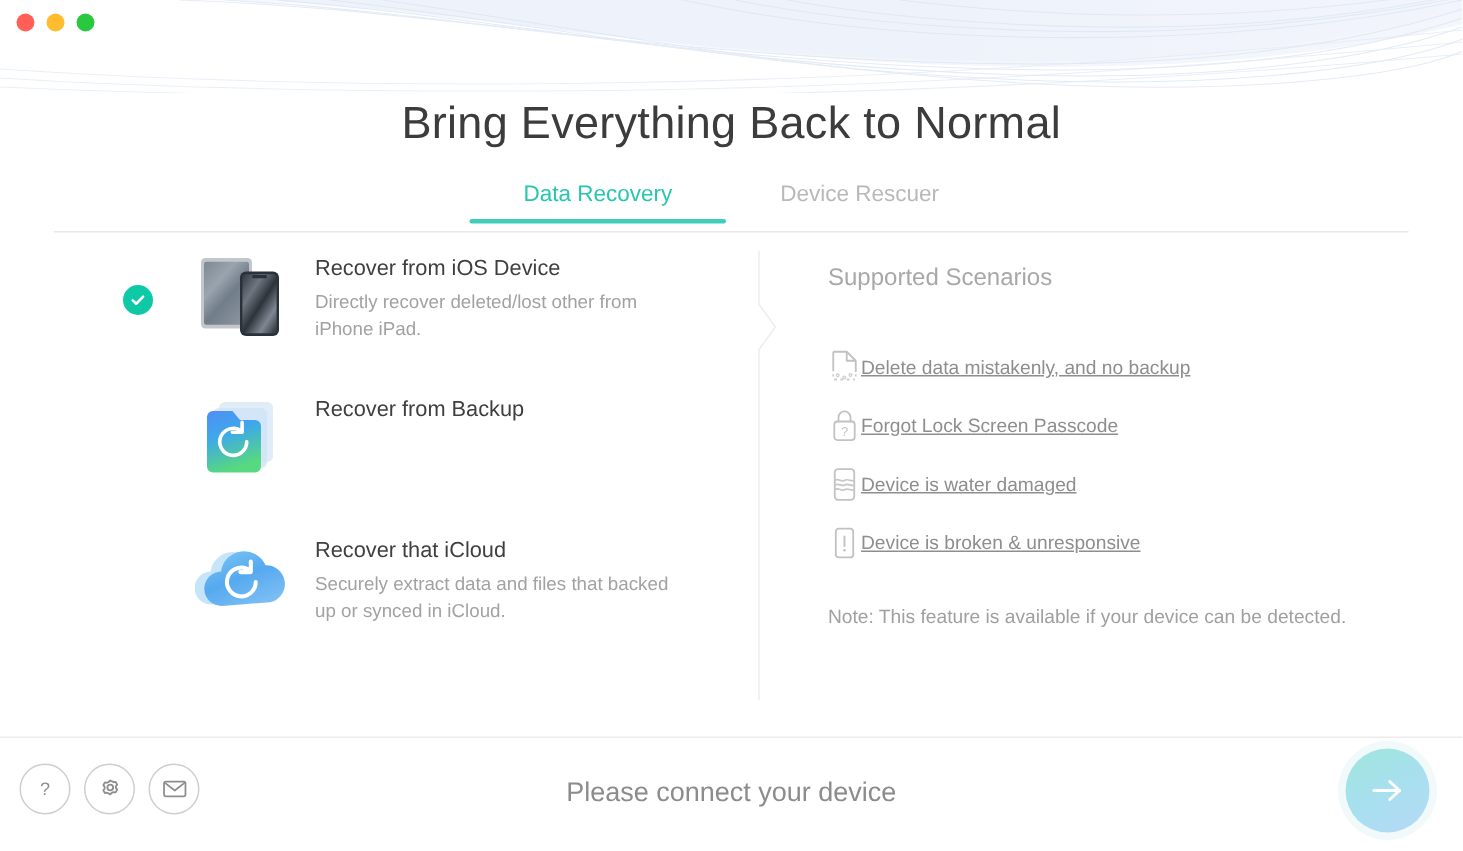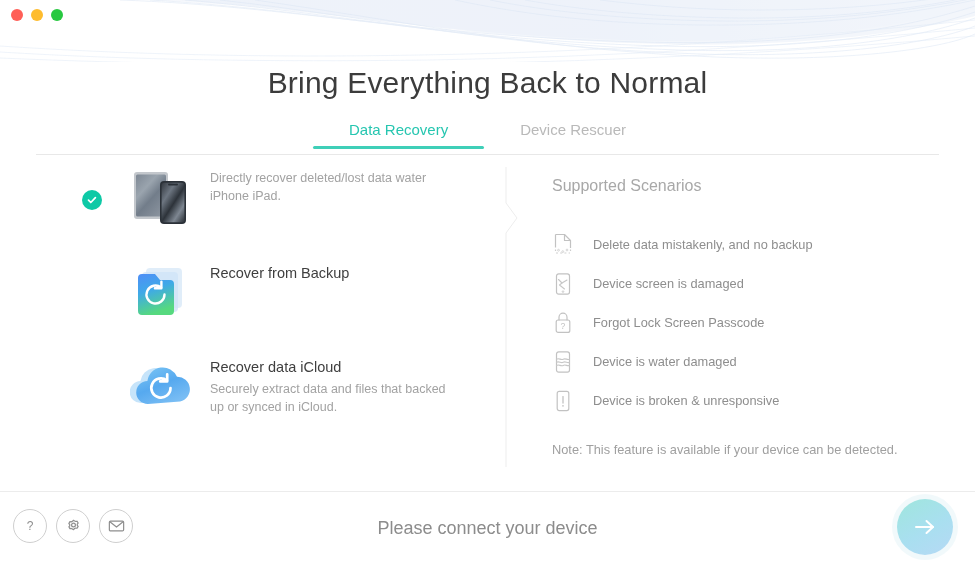--- a/index.html
+++ b/index.html
@@ -203,23 +203,23 @@
   }
   .scenario-icon {
     width: 22px;
     height: 26px;
     flex: 0 0 22px;
     display: flex;
     align-items: center;
     justify-content: center;
   }
   .scenario-label {
-    margin-left: 19px;
     font-size: 12.8px;
     color: #8e8e8e;
+    text-decoration: underline;
   }
   .scenarios-note {
     margin-top: 22px;
     font-size: 12.8px;
     color: #a0a0a0;
   }
 
   
   .footer {
     position: absolute;
@@ -357,21 +357,22 @@
 
             <rect x="1" y="3" width="34" height="47" rx="3" fill="#c3c7cc"></rect>
             <rect x="3" y="5.5" width="30" height="42" rx="1.5" fill="url(#padScr)"></rect>
 
             <rect x="27" y="12" width="26" height="43" rx="4" fill="#2b3138"></rect>
             <rect x="28.6" y="13.8" width="22.8" height="39.4" rx="2.6" fill="url(#phScr)"></rect>
             <rect x="35" y="14.4" width="10" height="2.1" rx="1" fill="#2b3138"></rect>
           </svg>
         </span>
         <div class="option-text">
-          <div class="option-desc">Directly recover deleted/lost data water iPhone iPad.</div>
+          <div class="option-title">Recover from iOS Device</div>
+          <div class="option-desc">Directly recover deleted/lost other from iPhone iPad.</div>
         </div>
       </div>
 
       <div class="option-row">
         <span class="option-icon">
           <svg width="58" height="56" viewBox="0 0 58 56">
             <defs>
               <linearGradient id="fldGrad" x1="0" y1="0" x2="0.3" y2="1">
                 <stop offset="0%" stop-color="#4f8ef7"></stop>
                 <stop offset="45%" stop-color="#3fa9e8"></stop>
@@ -400,21 +401,21 @@
                 <stop offset="100%" stop-color="#79bdf4"></stop>
               </linearGradient>
             </defs>
             <path d="M16 42 a11 11 0 0 1 -0.6 -22 a15 15 0 0 1 28.6 -4 a12 12 0 0 1 3 23.8 z" fill="#a8d5f7" opacity="0.65" transform="translate(-5,0)"></path>
             <path d="M18 43 a11.5 11.5 0 0 1 -0.6 -23 a15.5 15.5 0 0 1 29.6 -4.2 a12.5 12.5 0 0 1 3.1 24.7 z" fill="url(#cldGrad)"></path>
             <path d="M40.5 27 a9.6 9.6 0 1 1 -3.6 -7.5" fill="none" stroke="#ffffff" stroke-width="2.7" stroke-linecap="round"></path>
             <path d="M37.2 13.4 L37.2 20.4 L30.2 20.4" fill="none" stroke="#ffffff" stroke-width="2.7" stroke-linecap="round" stroke-linejoin="round"></path>
           </svg>
         </span>
         <div class="option-text">
-          <div class="option-title">Recover data iCloud</div>
+          <div class="option-title">Recover that iCloud</div>
           <div class="option-desc">Securely extract data and files that backed up or synced in iCloud.</div>
         </div>
       </div>
     </div>
 
     <svg class="divider" viewBox="0 0 24 300">
       <path d="M6 0 L6 36 L17 51 L6 66 L6 300" fill="none" stroke="#ededed" stroke-width="1"></path>
     </svg>
 
     <div class="scenarios">
@@ -430,31 +431,20 @@
             <path d="M17.5 16.5 v1.5" fill="none" stroke="#cbcbcb" stroke-width="1.2" stroke-dasharray="1.5 2"></path>
             <path d="M3 20 h14" fill="none" stroke="#cfcfcf" stroke-width="1.2" stroke-dasharray="2 2.2"></path>
             <circle cx="5.5" cy="17.2" r="0.9" fill="none" stroke="#cfcfcf" stroke-width="0.9"></circle>
             <circle cx="9.8" cy="18.6" r="0.9" fill="none" stroke="#cfcfcf" stroke-width="0.9"></circle>
             <circle cx="14" cy="17" r="0.9" fill="none" stroke="#cfcfcf" stroke-width="0.9"></circle>
           </svg>
         </span>
         <span class="scenario-label">Delete data mistakenly, and no backup</span>
       </div>
 
-      <div class="scenario-row">
-        <span class="scenario-icon">
-          <svg width="20" height="24" viewBox="0 0 20 24">
-            <rect x="3.5" y="1.8" width="13" height="20.4" rx="2.2" fill="none" stroke="#c2c2c2" stroke-width="1.2"></rect>
-            <path d="M5.5 7.5 L9 11 L6.5 13 L11.5 17" fill="none" stroke="#c7c7c7" stroke-width="1.1" stroke-linejoin="round" stroke-linecap="round"></path>
-            <path d="M9 11 L14 8" fill="none" stroke="#c7c7c7" stroke-width="1.1" stroke-linecap="round"></path>
-            <circle cx="10" cy="19.6" r="0.8" fill="none" stroke="#c7c7c7" stroke-width="0.9"></circle>
-          </svg>
-        </span>
-        <span class="scenario-label">Device screen is damaged</span>
-      </div>
 
       <div class="scenario-row">
         <span class="scenario-icon">
           <svg width="20" height="24" viewBox="0 0 20 24">
             <path d="M6 9 V6.2 a4 4 0 0 1 8 0 V9" fill="none" stroke="#c2c2c2" stroke-width="1.2" stroke-linecap="round"></path>
             <rect x="3.2" y="9" width="13.6" height="12.4" rx="2" fill="none" stroke="#c2c2c2" stroke-width="1.2"></rect>
             <text x="10" y="18.4" font-family="Liberation Sans, sans-serif" font-size="8.6" fill="#c2c2c2" text-anchor="middle">?</text>
           </svg>
         </span>
         <span class="scenario-label">Forgot Lock Screen Passcode</span>

